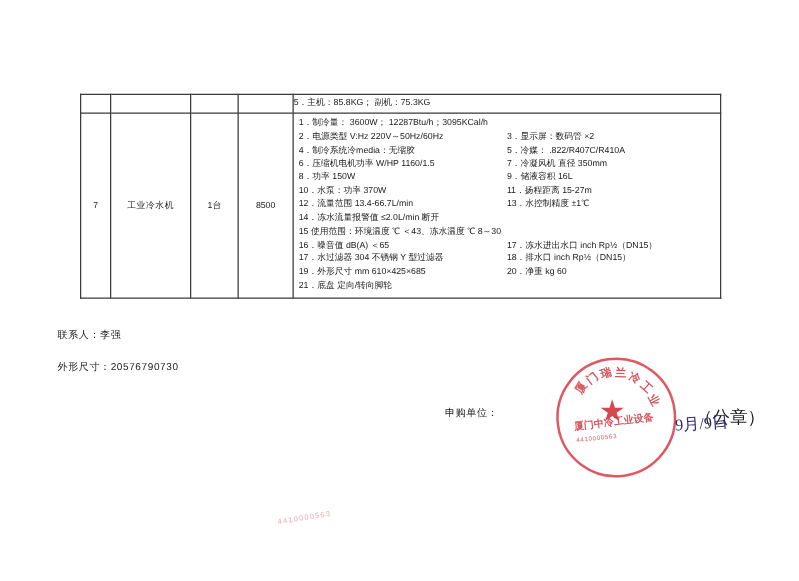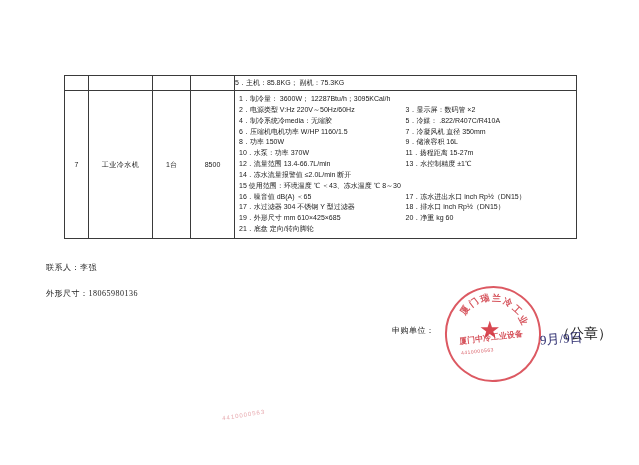--- a/index.html
+++ b/index.html
@@ -79,28 +79,27 @@
     line-height: 1.6;
     letter-spacing: 0.5px;
   }
 
   
   .contact {
     position: absolute;
     font-size: 8px;
     color: #1a1a1a;
     letter-spacing: 0.5px;
-    font-family: Liberation Serif, serif;
   }
   .contact-person { left: 46px; top: 262px; }
   .contact-phone  { left: 46px; top: 288px; }
 
   .apply-unit {
     position: absolute;
-    left: 392px;
+    left: 356px;
     top: 325px;
     font-size: 8px;
     letter-spacing: 0.5px;
   }
   .seal-label {
     position: absolute;
     left: 556px;
     top: 325px;
     font-size: 14px;
   }
@@ -275,21 +274,21 @@
         </td>
       </tr>
     </tbody>
   </table>
 
   <div class="contact contact-person">
     <span>联系人：</span><span>李强</span>
   </div>
 
   <div class="contact contact-phone">
-    <span>外形尺寸：</span><span>18065980136</span>
+    <span>外形尺寸：</span><span>20576790730</span>
   </div>
 
   <div class="apply-unit">申购单位：</div>
   <div class="seal-label">（公章）</div>
 
   <div class="stamp">
     <div class="ring"></div>
     <div class="arc-text">
       <span style="transform: rotate(-58deg) translate(0,-40px) rotate(0deg);">厦</span>
       <span style="transform: rotate(-38deg) translate(0,-40px);">门</span>

